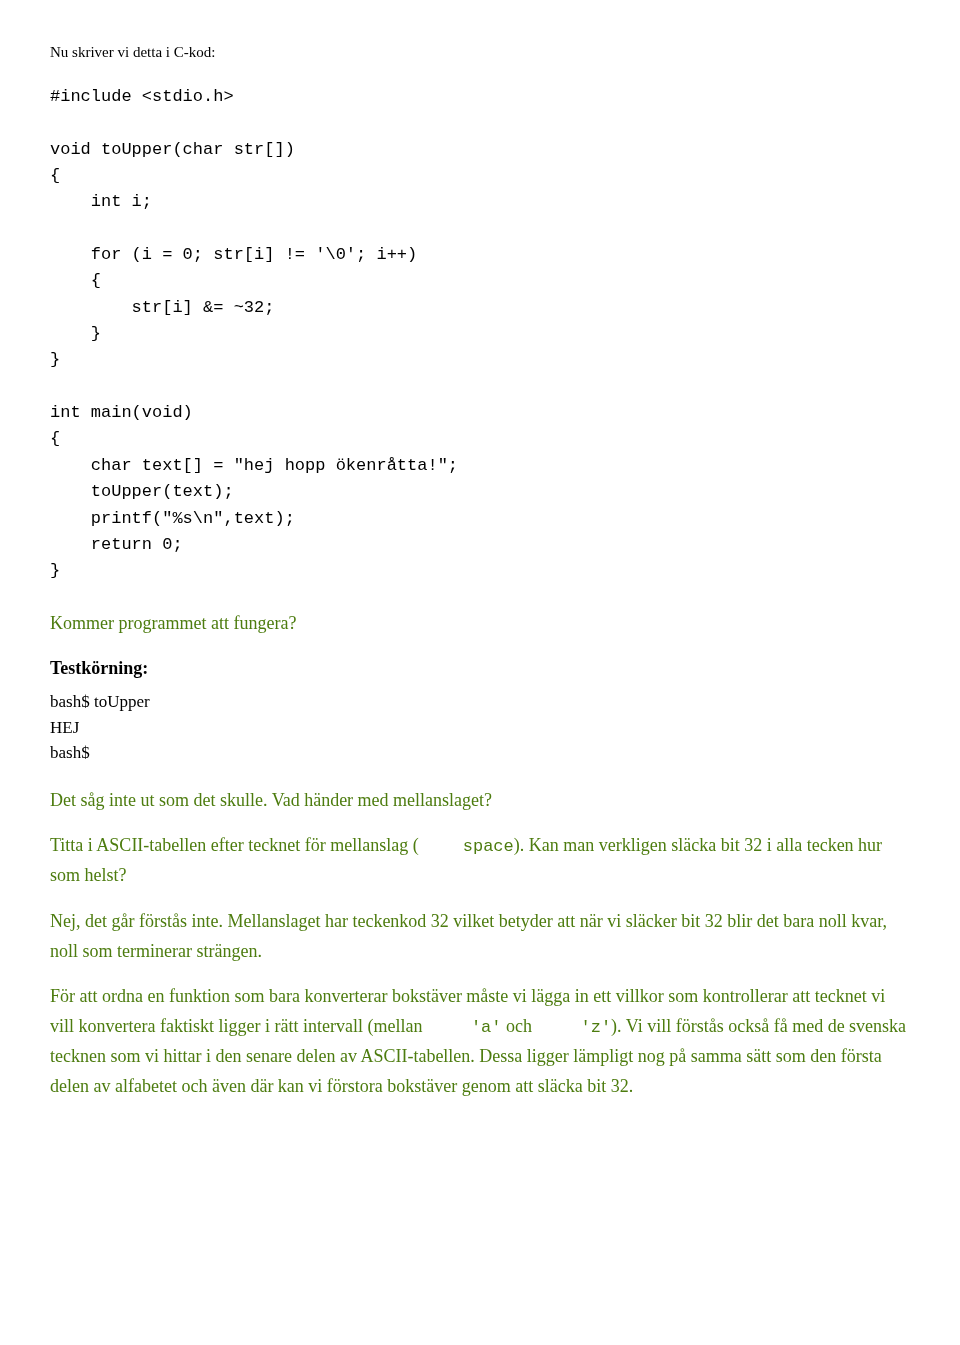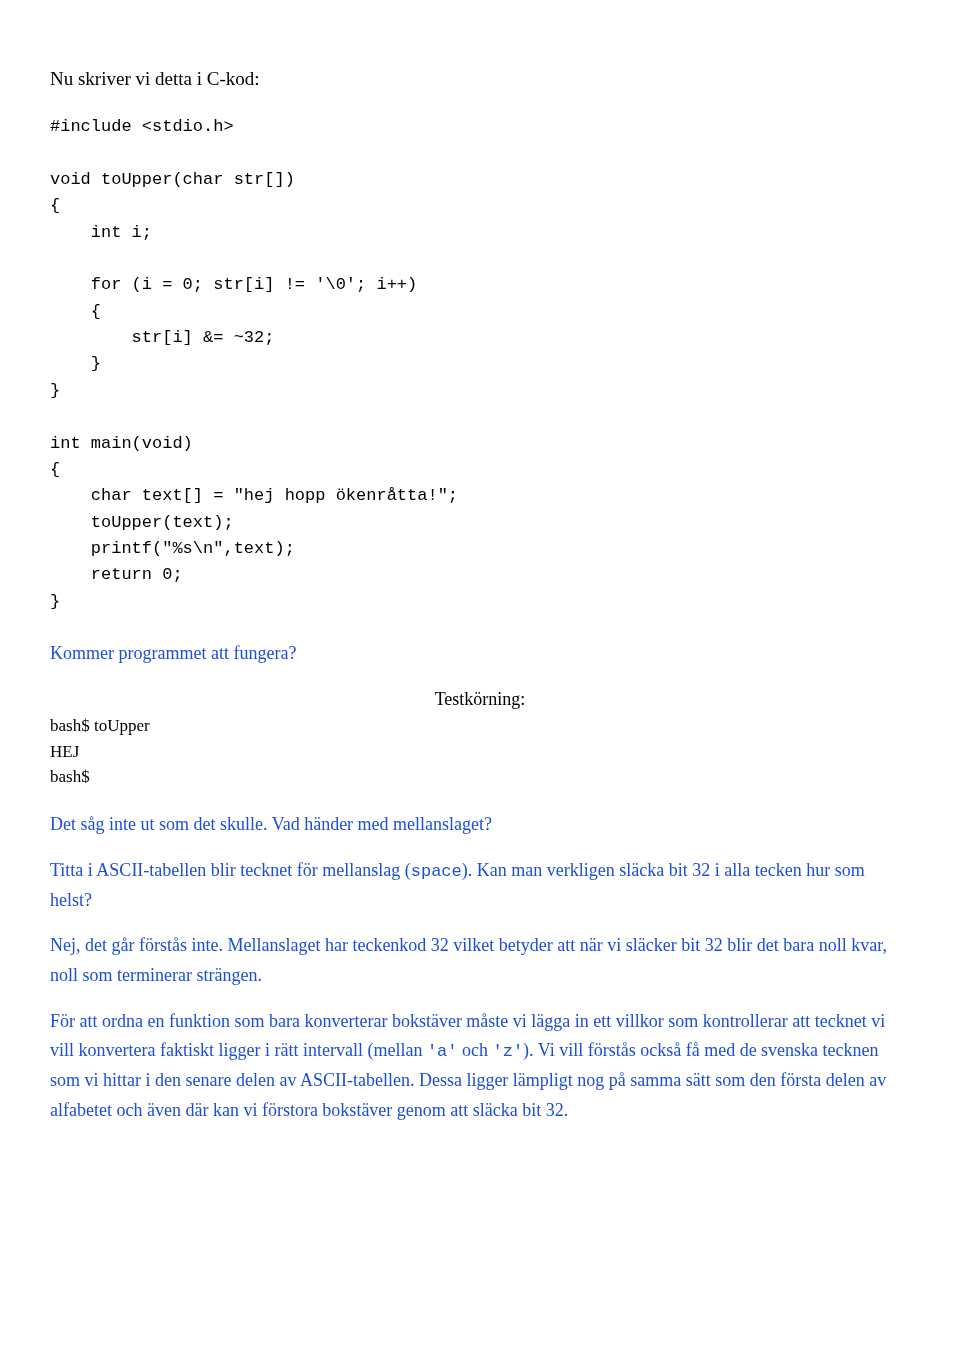--- a/index.html
+++ b/index.html
@@ -13,53 +13,53 @@
       font-family: Georgia, 'Times New Roman', serif;
       font-size: 18px;
       line-height: 1.6;
       color: #000000;
       padding: 40px 50px;
       max-width: 960px;
     }
 
     .heading {
       font-family: Georgia, serif;
-      font-size: 19px;
+      font-size: 15px;
       font-weight: normal;
       margin-bottom: 20px;
-      margin-top: 24px;
     }
 
     .code-block {
       font-family: 'Courier New', Courier, monospace;
       font-size: 17px;
       line-height: 1.55;
       white-space: pre;
       margin-bottom: 24px;
       color: #000;
     }
 
     .prose {
       font-family: Georgia, serif;
       font-size: 18px;
       line-height: 1.65;
-      color: #1d4ed8;
+      color: #4d7c0f;
       margin-bottom: 16px;
     }
 
     .prose code, .inline-code {
       font-family: 'Courier New', Courier, monospace;
       font-size: 17px;
+      margin-left: 44px;
     }
 
     .section-label {
       font-family: Georgia, serif;
       font-size: 18px;
-      font-weight: normal;
-      text-align: center;
+      font-weight: bold;
+      margin-bottom: 6px;
     }
 
     .terminal-block {
       font-family: Liberation Serif, serif;
       font-size: 17px;
       line-height: 1.5;
       white-space: pre;
       margin-bottom: 20px;
       color: #000;
     }
@@ -93,20 +93,20 @@
 
 <p class="section-label">Testkörning:</p>
 
 <div class="terminal-block">bash$ toUpper
 HEJ
 bash$</div>
 
 <p class="prose">Det såg inte ut som det skulle. Vad händer med mellanslaget?</p>
 
 <p class="prose">
-  <span>Titta i ASCII-tabellen blir tecknet för mellanslag (</span><span class="inline-code">space</span><span>). Kan man verkligen släcka bit 32 i alla tecken hur som helst?</span>
+  <span>Titta i ASCII-tabellen efter tecknet för mellanslag (</span><span class="inline-code">space</span><span>). Kan man verkligen släcka bit 32 i alla tecken hur som helst?</span>
 </p>
 
 <p class="prose">Nej, det går förstås inte. Mellanslaget har teckenkod 32 vilket betyder att när vi släcker bit 32 blir det bara noll kvar, noll som terminerar strängen.</p>
 
 <p class="prose">
   <span>För att ordna en funktion som bara konverterar bokstäver måste vi lägga in ett villkor som kontrollerar att tecknet vi vill konvertera faktiskt ligger i rätt intervall (mellan </span><span class="inline-code">'a'</span><span> och </span><span class="inline-code">'z'</span><span>). Vi vill förstås också få med de svenska tecknen som vi hittar i den senare delen av ASCII-tabellen. Dessa ligger lämpligt nog på samma sätt som den första delen av alfabetet och även där kan vi förstora bokstäver genom att släcka bit 32.</span>
 </p>
 
 </body></html>

